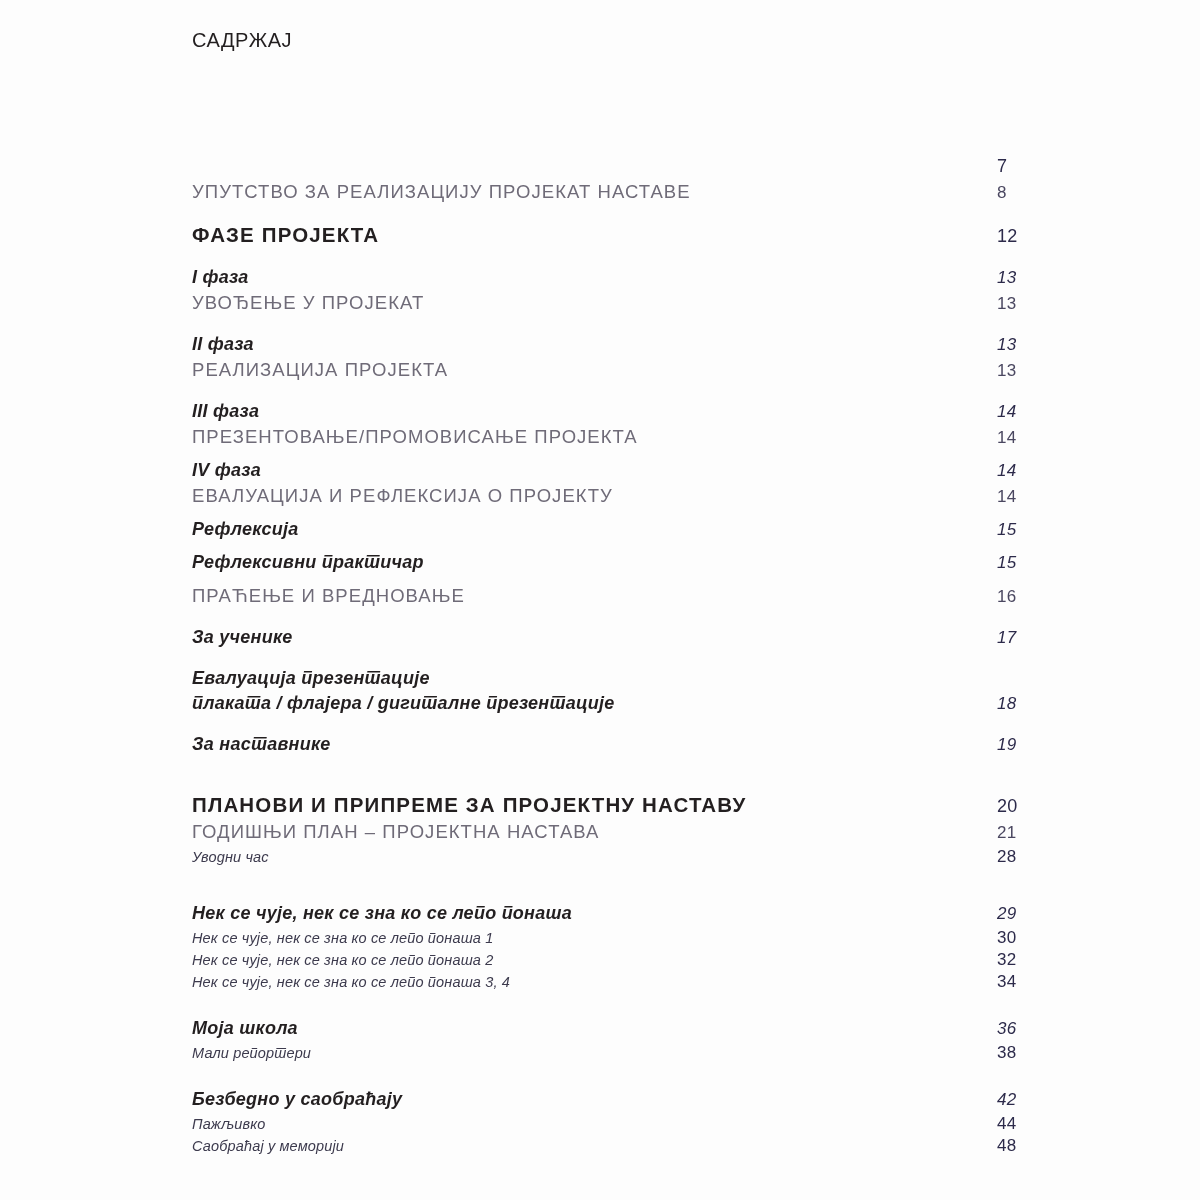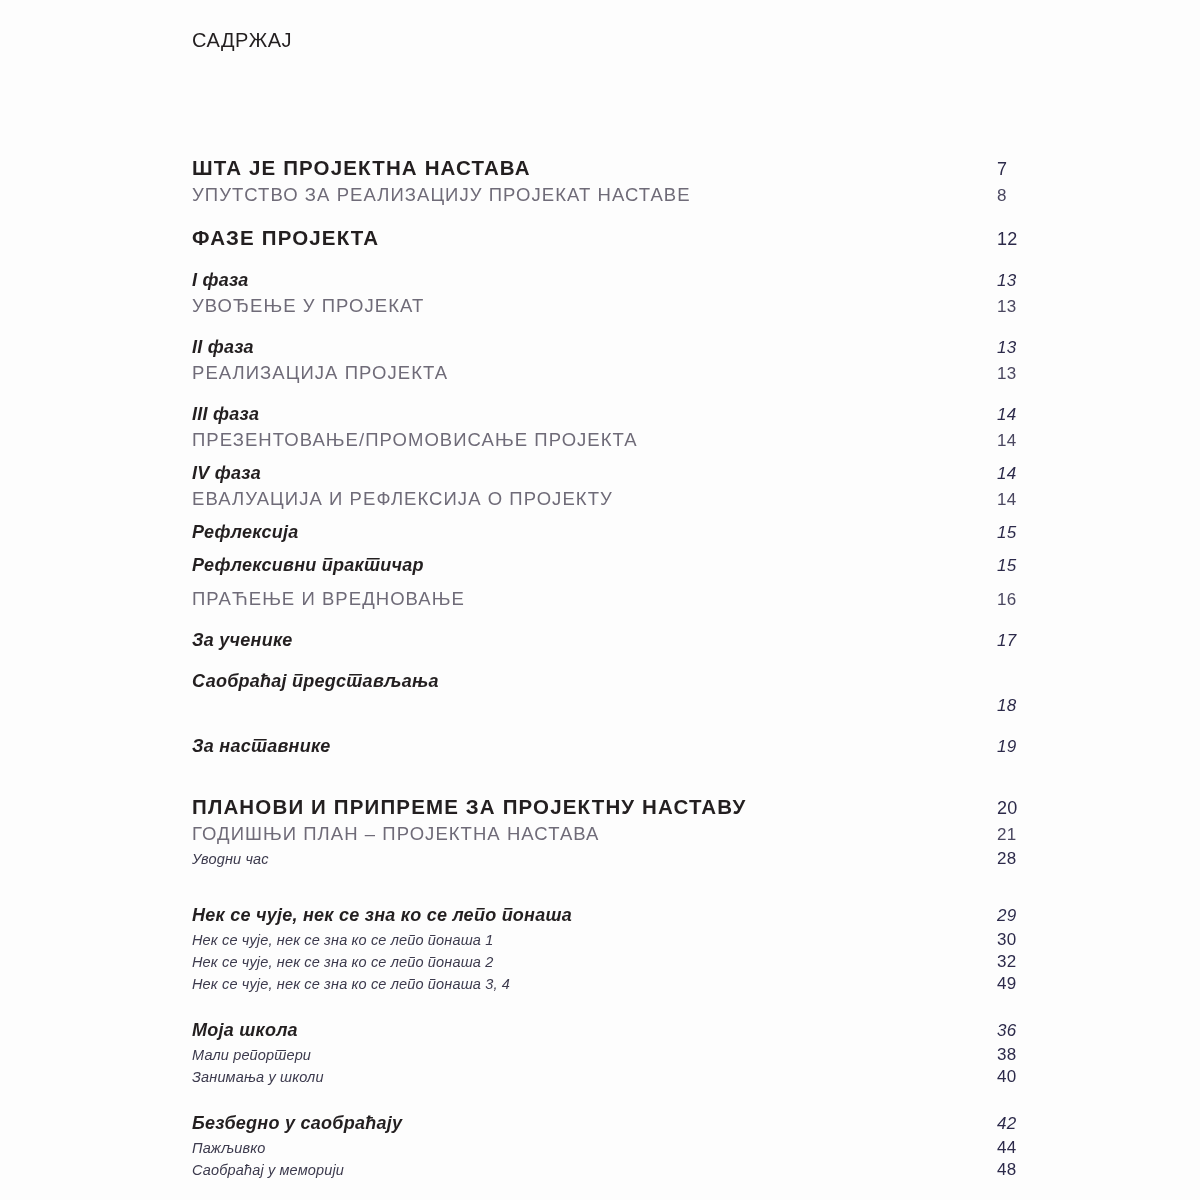--- a/index.html
+++ b/index.html
@@ -133,21 +133,20 @@
 <body>
 
 <div class="page">
   <div class="toc">
 
     <div class="doc-title">САДРЖАЈ</div>
 
     <div id="toc-rows">
         <div class="block gap-xl"></div>
         <div class="row sec-major">
-          <span class="label">ШТА ЈЕ ПРОЈЕКТНА НАСТАВА</span>
           <span class="spacer"></span>
           <span class="pageno">7</span>
         </div>
         <div class="row sec-light">
           <span class="label">УПУТСТВО ЗА РЕАЛИЗАЦИЈУ ПРОЈЕКАТ НАСТАВЕ</span>
           <span class="spacer"></span>
           <span class="pageno">8</span>
         </div>
         <div class="block gap-m"></div>
         <div class="row sec-major">
@@ -218,25 +217,26 @@
           <span class="pageno">16</span>
         </div>
         <div class="block gap-m"></div>
         <div class="row sec-bold">
           <span class="label">За ученике</span>
           <span class="spacer"></span>
           <span class="pageno">17</span>
         </div>
         <div class="block gap-m"></div>
         <div class="row sec-bold cont">
-          <span class="label">Саобраћај представљања</span>
+          <span class="label">Евалуација презентације</span>
           <span class="spacer"></span>
           <span class="pageno"></span>
         </div>
         <div class="row sec-bold">
+          <span class="label">плаката / флајера / дигиталне презентације</span>
           <span class="spacer"></span>
           <span class="pageno">18</span>
         </div>
         <div class="block gap-m"></div>
         <div class="row sec-bold">
           <span class="label">За наставнике</span>
           <span class="spacer"></span>
           <span class="pageno">19</span>
         </div>
         <div class="block gap-xl"></div>
@@ -267,37 +267,32 @@
           <span class="pageno">30</span>
         </div>
         <div class="row sub-italic">
           <span class="label">Нек се чује, нек се зна ко се лепо понаша 2</span>
           <span class="spacer"></span>
           <span class="pageno">32</span>
         </div>
         <div class="row sub-italic">
           <span class="label">Нек се чује, нек се зна ко се лепо понаша 3, 4</span>
           <span class="spacer"></span>
-          <span class="pageno">49</span>
+          <span class="pageno">34</span>
         </div>
         <div class="block gap-l"></div>
         <div class="row sec-bold">
           <span class="label">Моја школа</span>
           <span class="spacer"></span>
           <span class="pageno">36</span>
         </div>
         <div class="row sub-italic">
           <span class="label">Мали репортери</span>
           <span class="spacer"></span>
           <span class="pageno">38</span>
-        </div>
-        <div class="row sub-italic">
-          <span class="label">Занимања у школи</span>
-          <span class="spacer"></span>
-          <span class="pageno">40</span>
         </div>
         <div class="block gap-l"></div>
         <div class="row sec-bold">
           <span class="label">Безбедно у саобраћају</span>
           <span class="spacer"></span>
           <span class="pageno">42</span>
         </div>
         <div class="row sub-italic">
           <span class="label">Пажљивко</span>
           <span class="spacer"></span>

